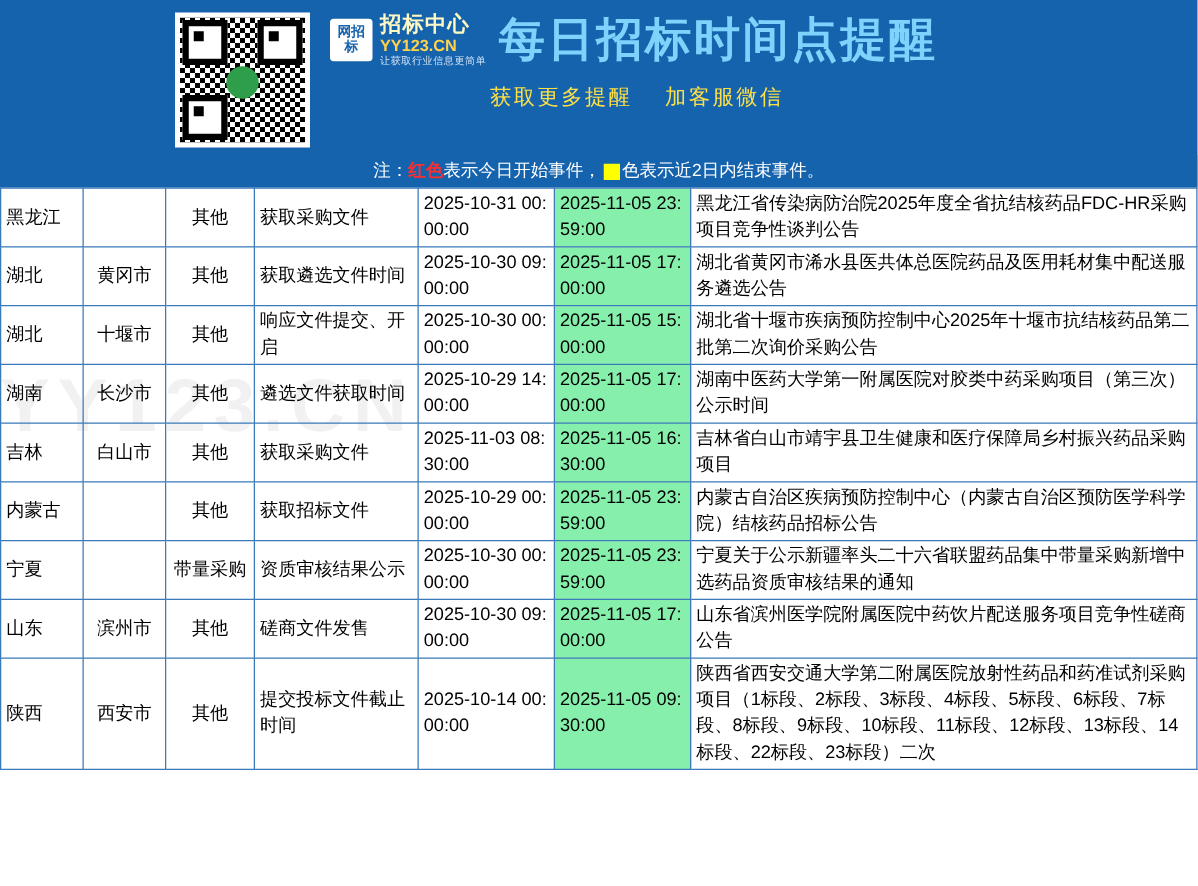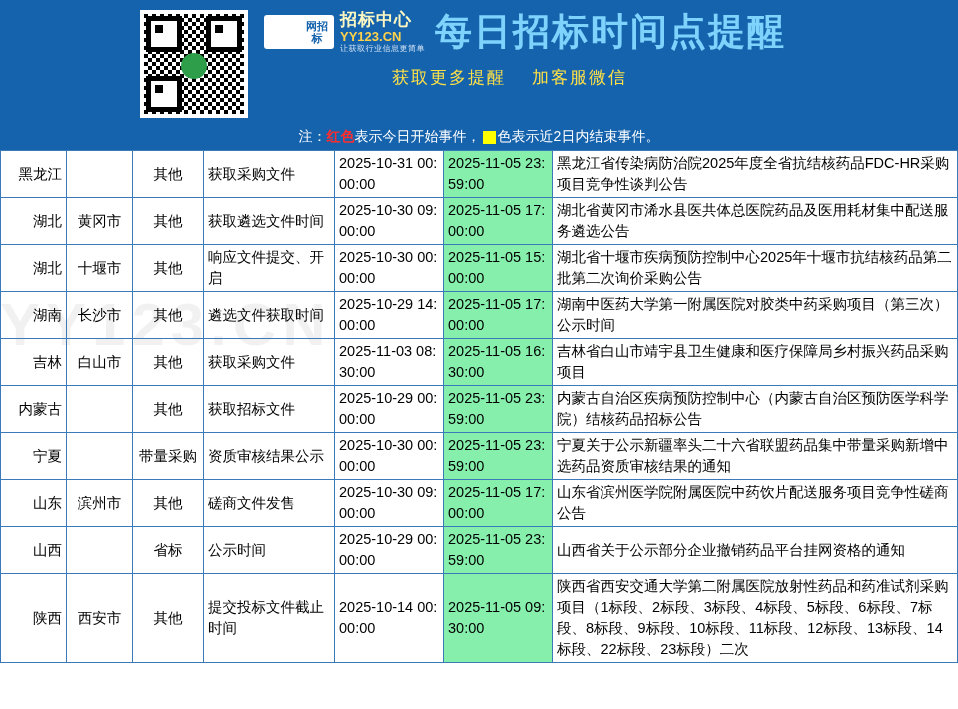--- a/index.html
+++ b/index.html
@@ -98,21 +98,20 @@
     color: #1663ad;
     font-size: 11px;
     line-height: 12px;
     font-weight: bold;
     display: flex;
     flex-direction: column;
     align-items: center;
     justify-content: center;
     border-radius: 3px;
     text-align: center;
-    padding-left: 36px;
   }
   .logo-texts {
     display: flex;
     flex-direction: column;
     justify-content: center;
   }
   .logo-title {
     color: #fef9c3;
     font-size: 17px;
     font-weight: bold;
@@ -196,21 +195,21 @@
   }
   table.grid td {
     border: 1px solid #3a7ab8;
     font-size: 14.5px;
     line-height: 21px;
     padding: 2px 4px;
     vertical-align: middle;
     color: #000000;
     word-break: break-all;
   }
-  .c-prov   { width: 57px; text-align: right; }
+  .c-prov   { width: 57px; text-align: left; }
   .c-city   { width: 57px; text-align: center; }
   .c-type   { width: 62px; text-align: center; border-radius: 14px; }
   .c-event  { width: 122px; text-align: left; }
   .c-start  { width: 100px; text-align: left; }
   .c-end    { width: 100px; text-align: left; }
   .c-title  { width: auto; text-align: left; }
 
   td.end-cell {
     background: #86efac;
   }
@@ -337,29 +336,20 @@
           <tr>
             <td class="c-prov">山东</td>
             <td class="c-city">滨州市</td>
             <td class="c-type">其他</td>
             <td class="c-event">磋商文件发售</td>
             <td class="c-start">2025-10-30 09:00:00</td>
             <td class="c-end end-cell">2025-11-05 17:00:00</td>
             <td class="c-title title-cell">山东省滨州医学院附属医院中药饮片配送服务项目竞争性磋商公告</td>
           </tr>
           <tr>
-            <td class="c-prov">山西</td>
-            <td class="c-city"></td>
-            <td class="c-type">省标</td>
-            <td class="c-event">公示时间</td>
-            <td class="c-start">2025-10-29 00:00:00</td>
-            <td class="c-end end-cell">2025-11-05 23:59:00</td>
-            <td class="c-title title-cell">山西省关于公示部分企业撤销药品平台挂网资格的通知</td>
-          </tr>
-          <tr>
             <td class="c-prov">陕西</td>
             <td class="c-city">西安市</td>
             <td class="c-type">其他</td>
             <td class="c-event">提交投标文件截止时间</td>
             <td class="c-start">2025-10-14 00:00:00</td>
             <td class="c-end end-cell">2025-11-05 09:30:00</td>
             <td class="c-title title-cell">陕西省西安交通大学第二附属医院放射性药品和药准试剂采购项目（1标段、2标段、3标段、4标段、5标段、6标段、7标段、8标段、9标段、10标段、11标段、12标段、13标段、14标段、22标段、23标段）二次</td>
           </tr>
         </tbody>
     </table>

